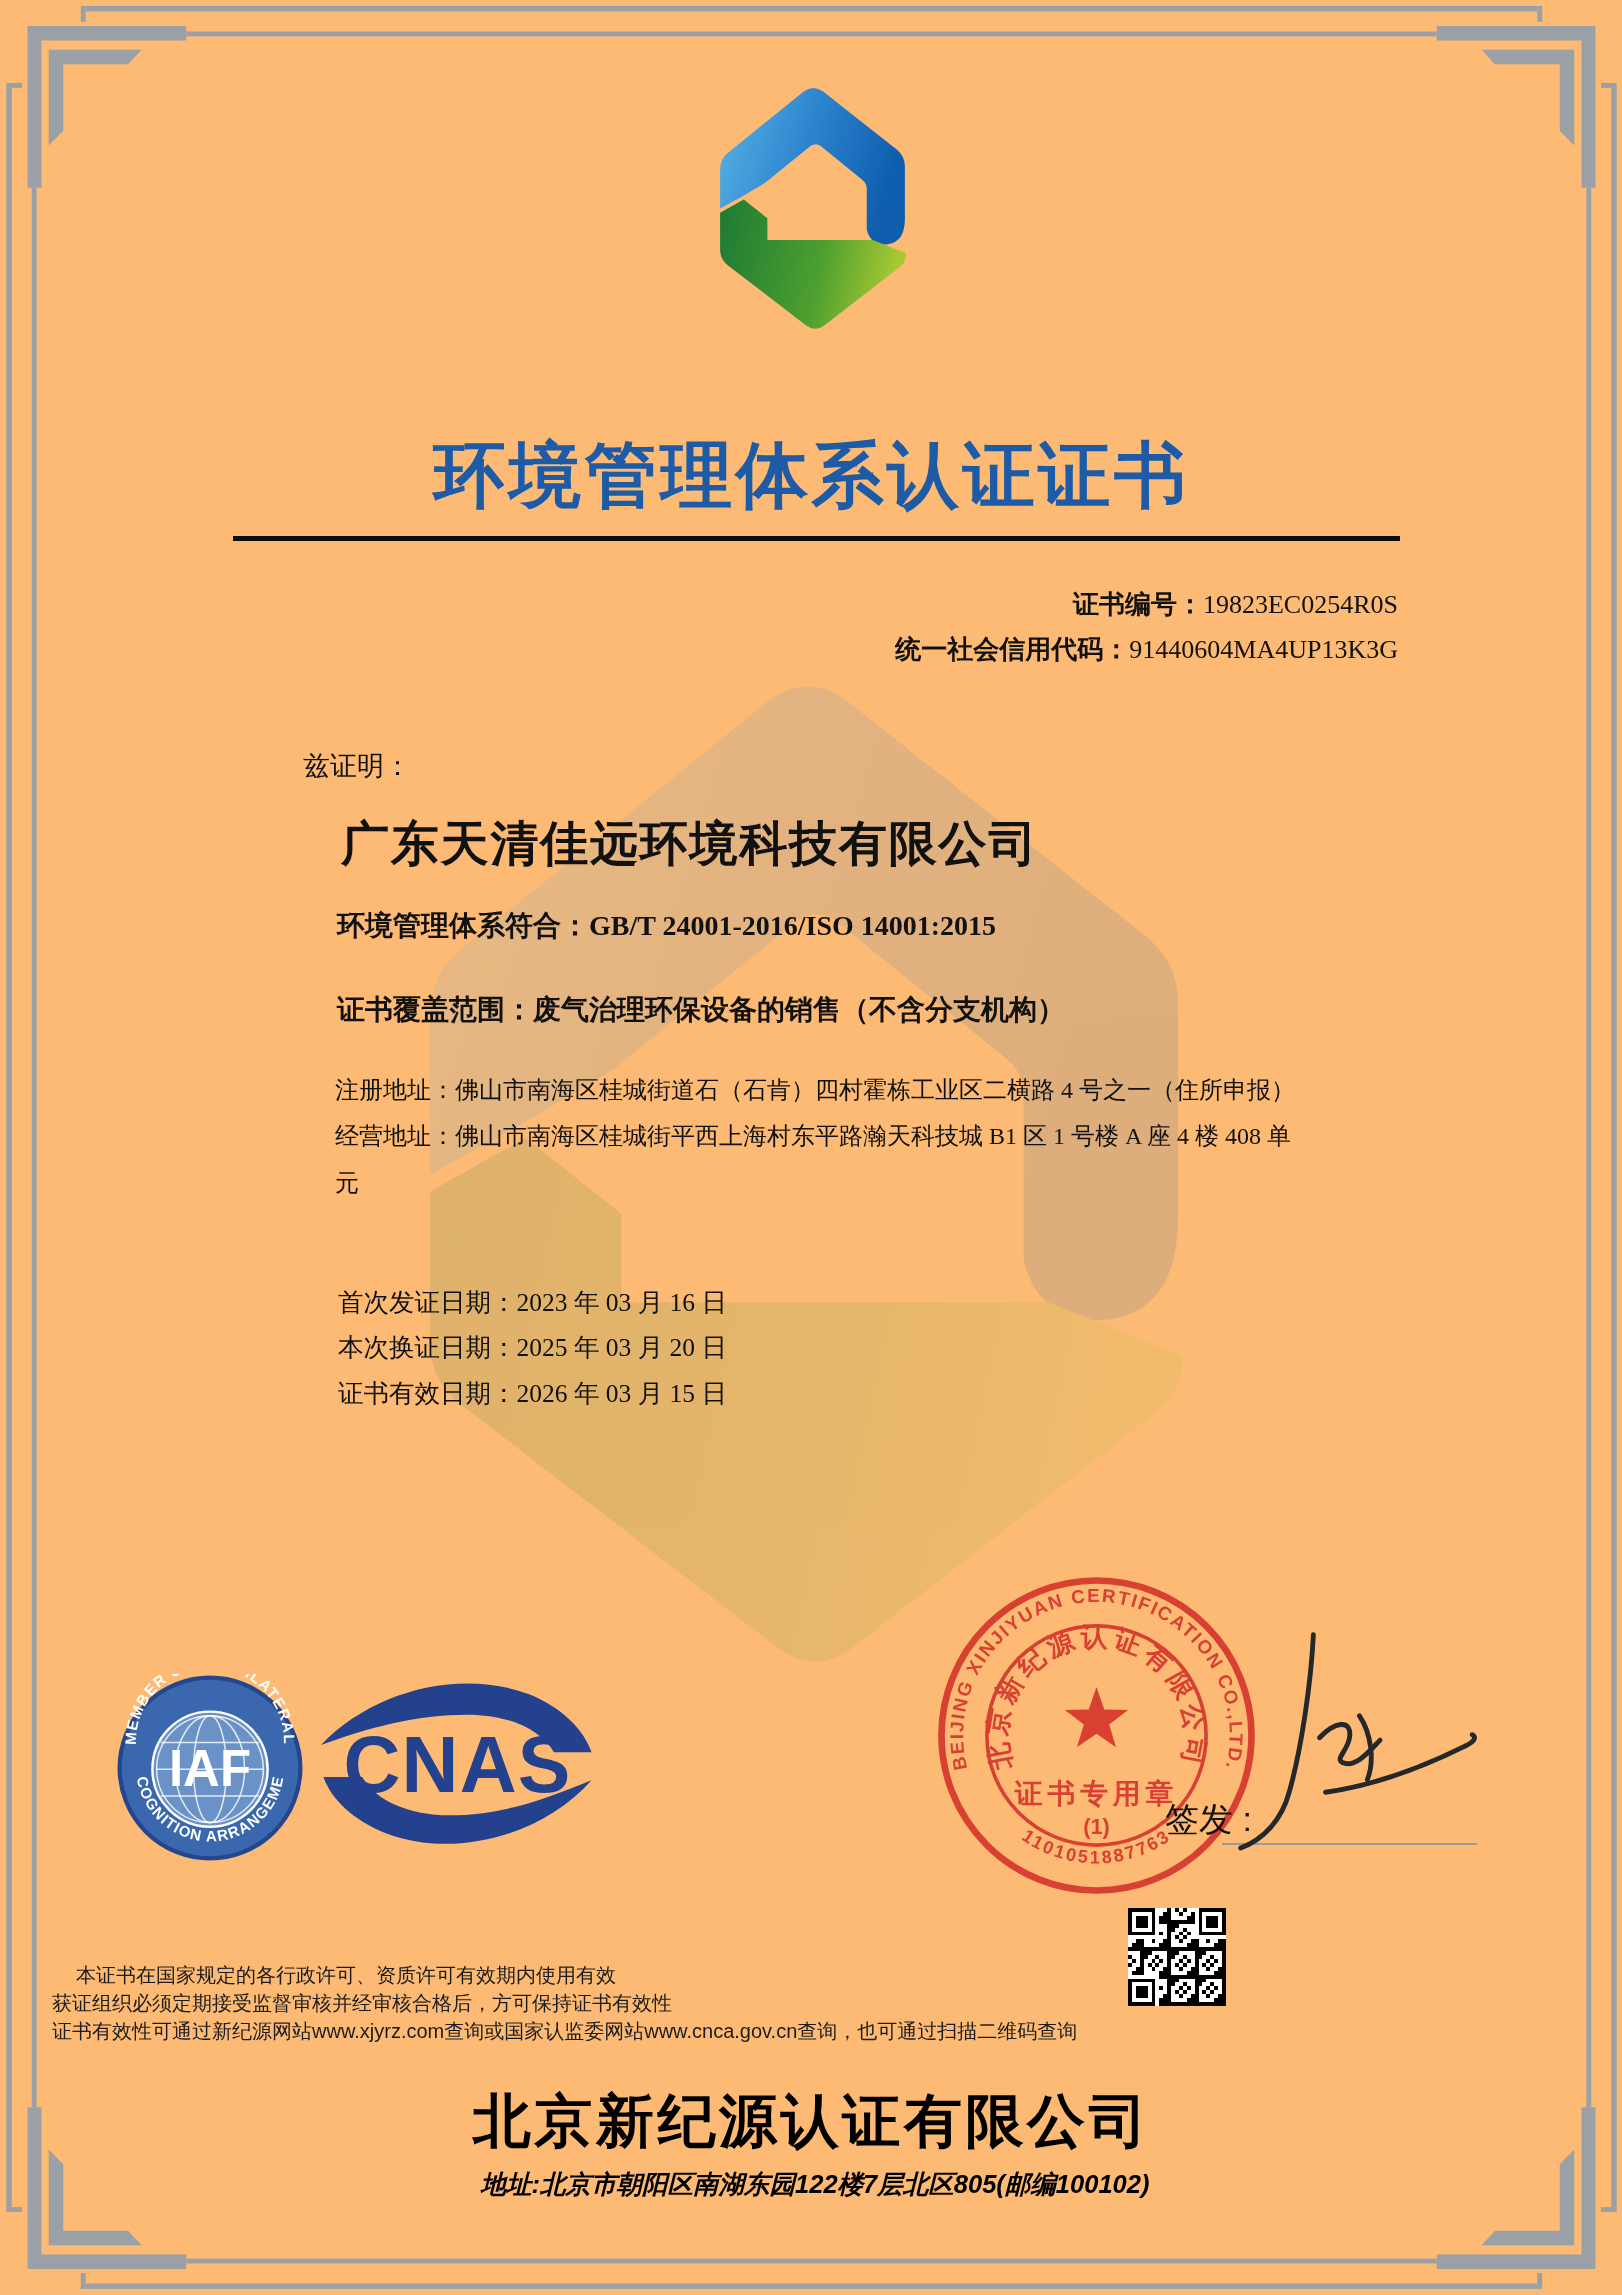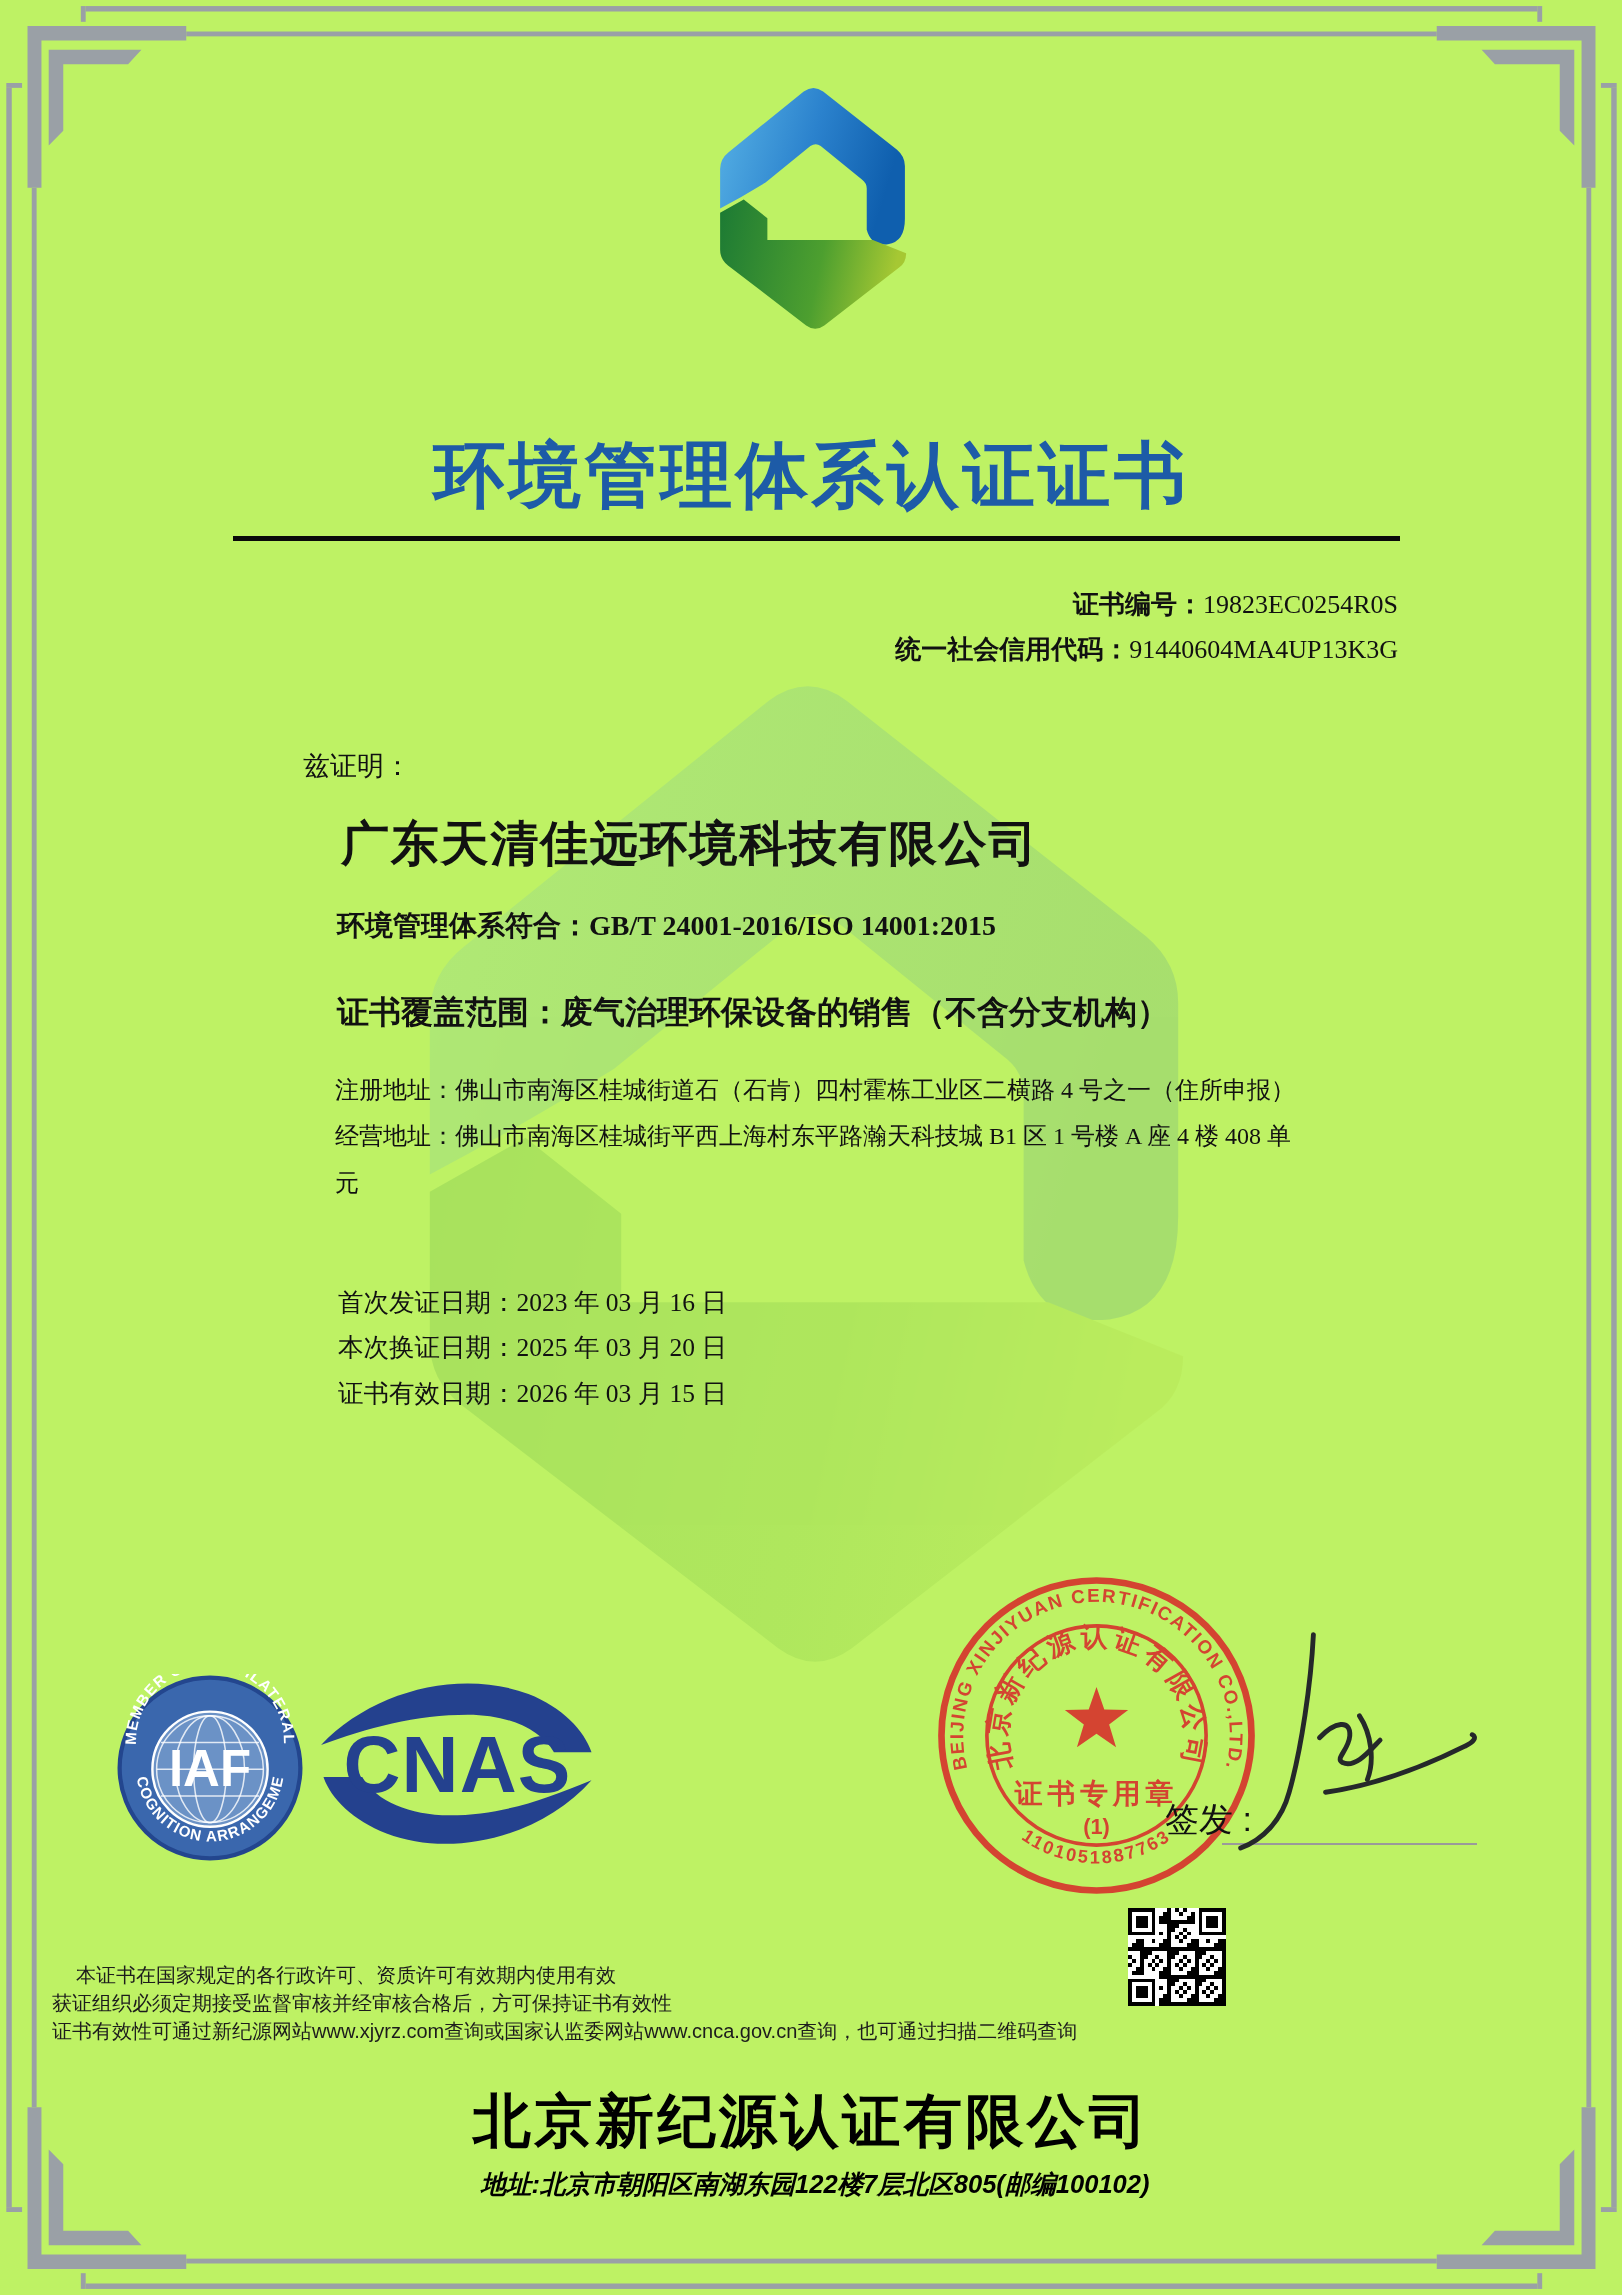--- a/index.html
+++ b/index.html
@@ -1,37 +1,37 @@
 <!DOCTYPE html>
 <html style="font-size:9.7px"><head>
 <meta charset="utf-8">
 <style>
   html,body{margin:0;padding:0;background:#e8e8e8;}
-  .page{position:relative;width:1623px;height:2295px;background:#bef264;overflow:hidden;
+  .page{position:relative;width:1623px;height:2295px;background:#fdba74;overflow:hidden;
         font-family:"Liberation Serif","DejaVu Serif",serif;color:#111;}
   .abs{position:absolute;}
   svg{display:block;}
 
   
   .logo{left:708px;top:78px;}
   .title{left:0;right:0;top:428px;text-align:center;font-family:"Liberation Sans","DejaVu Sans",sans-serif;
          font-weight:800;font-size:72px;letter-spacing:3.6px;color:#1d5ba7;}
   .title-rule{left:233px;top:536px;width:1167px;height:4.8px;background:#0a0a0a;}
   .hdr-line{right:225px;text-align:right;font-size:26px;white-space:nowrap;margin-top:32px;}
   .hdr-line .lbl{font-weight:700;}
   .hdr1{top:555px;}
   .hdr2{top:600px;}
 
   
   .hereby{left:303px;top:748px;font-size:27px;}
   .company{left:341px;top:812px;font-size:48px;font-weight:800;letter-spacing:1.8px;
            font-family:"Liberation Sans","DejaVu Sans",sans-serif;}
   .std{left:337px;top:907px;font-size:28px;font-weight:600;white-space:nowrap;}
   .std .lbl{font-weight:700;margin-top:44px;}
-  .scope{left:337px;top:991px;font-size:32px;font-weight:600;white-space:nowrap;}
+  .scope{left:337px;top:991px;font-size:28px;font-weight:600;white-space:nowrap;}
   .scope .val{font-weight:800;}
   .addr1{left:335px;top:1074px;font-size:24px;white-space:nowrap;}
   .addr2{left:335px;top:1120px;font-size:24px;white-space:nowrap;}
   .addr3{left:335px;top:1167px;font-size:24px;}
   .date1{left:338px;top:1285px;font-size:25.5px;}
   .date2{left:338px;top:1330px;font-size:25.5px;}
   .date3{left:338px;top:1376px;font-size:25.5px;}
 
   
   .iaf{left:116px;top:1674px;}

